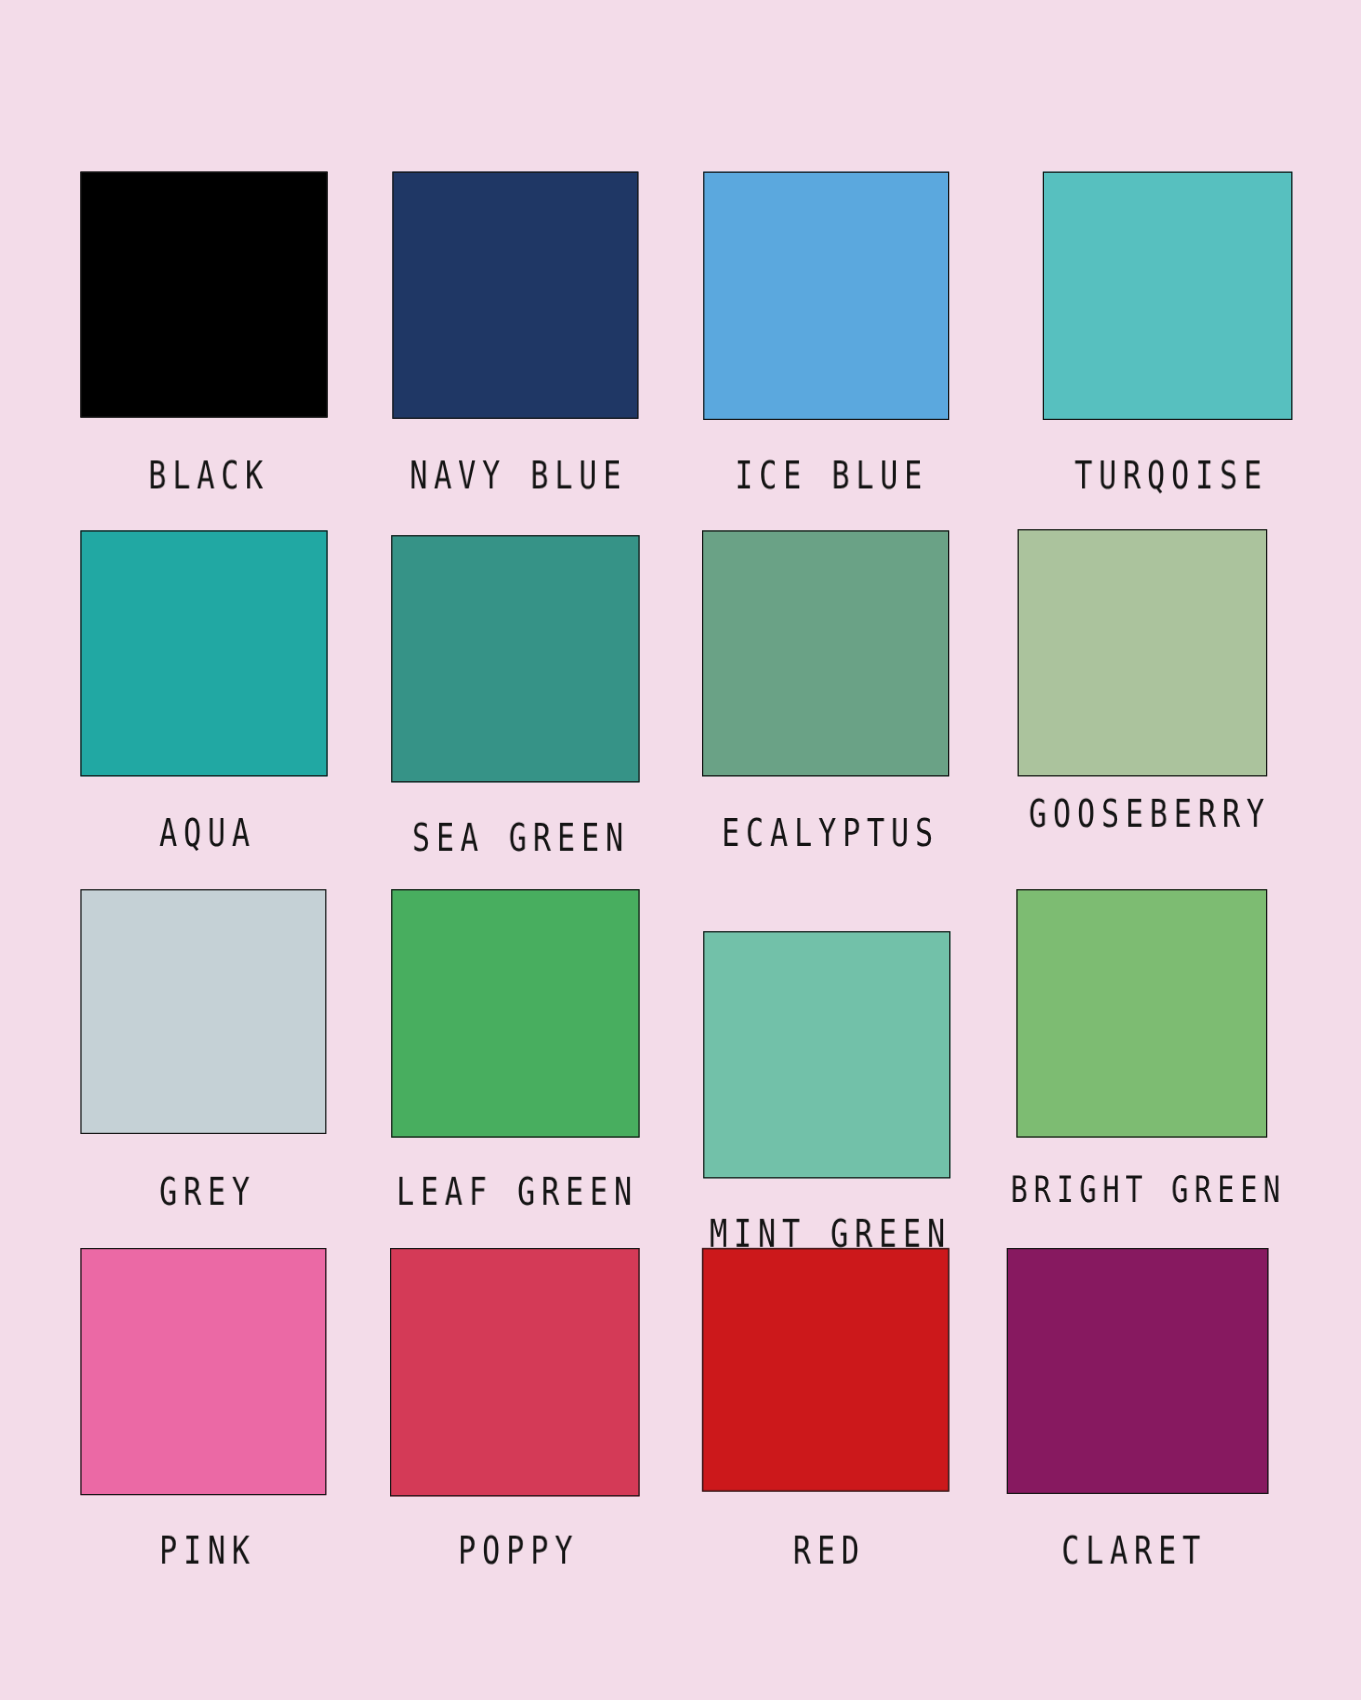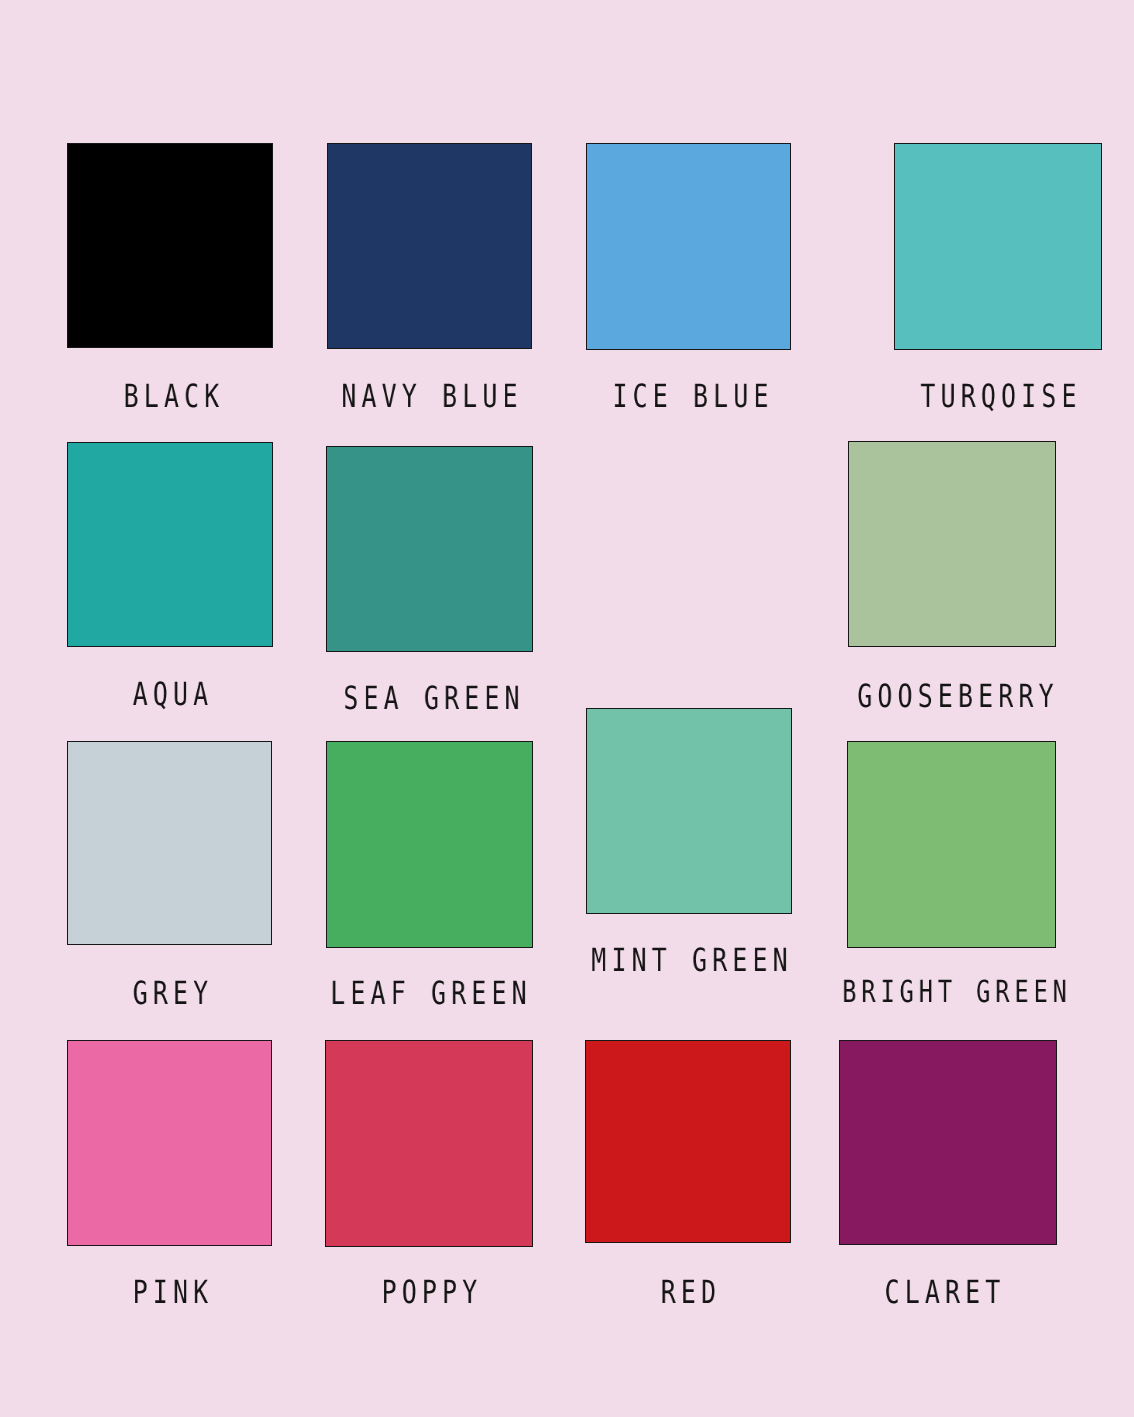--- a/index.html
+++ b/index.html
@@ -39,42 +39,42 @@
     
     #cell-0{left:66.5px;top:111.0px;width:206.2px;height:205.1px}
     #chip-0{width:206.2px;height:205.1px;background:#000000}
     #lab-0{left:107.2px;top:237.0px}
     #cell-1{left:326.8px;top:111.0px;width:205.4px;height:205.5px}
     #chip-1{width:205.4px;height:205.5px;background:#1f3765}
     #lab-1{left:105.0px;top:237.0px}
     #cell-2{left:585.9px;top:111.0px;width:205.6px;height:207.3px}
     #chip-2{width:205.6px;height:207.3px;background:#5ba8de}
     #lab-2{left:106.8px;top:237.0px}
-    #cell-3{left:894px;top:111.0px;width:207.7px;height:160px}
+    #cell-3{left:869px;top:111.0px;width:207.7px;height:160px}
     #chip-3{width:207.7px;height:206.6px;background:#57c0bf}
     #lab-3{left:107.3px;top:237.0px}
     #cell-4{left:66.8px;top:409.9px;width:205.9px;height:181px}
     #chip-4{width:205.9px;height:205.1px;background:#21a8a3}
     #lab-4{left:106.4px;top:236.0px}
     #cell-5{left:326.1px;top:414px;width:164px;height:205.7px}
     #chip-5{width:206.6px;height:205.7px;background:#369387}
     #lab-5{left:107.5px;top:236.0px}
     #cell-6{left:585.4px;top:409.9px;width:206.1px;height:205.5px}
     #chip-6{width:206.1px;height:205.5px;background:#6aa286}
     #lab-6{left:106.8px;top:236.0px}
     #cell-7{left:847.6px;top:409.3px;width:208.4px;height:206.1px}
     #chip-7{width:208.4px;height:206.1px;background:#abc39d}
-    #lab-7{left:110.2px;top:239px}
+    #lab-7{left:110.2px;top:221px}
     #cell-8{left:67.2px;top:708.8px;width:205.0px;height:204.2px}
     #chip-8{width:205.0px;height:204.2px;background:#c5d1d6}
     #lab-8{left:105.7px;top:236.1px}
     #cell-9{left:325.9px;top:708.8px;width:207.2px;height:207.3px}
     #chip-9{width:207.2px;height:207.3px;background:#48ae5f}
     #lab-9{left:105.5px;top:236.1px}
-    #cell-10{left:585.9px;top:676px;width:247px;height:205.5px}
+    #cell-10{left:585.9px;top:744px;width:247px;height:205.5px}
     #chip-10{width:206.3px;height:205.5px;background:#72c1a9}
     #lab-10{left:105.8px;top:236.1px}
     #cell-11{left:846.5px;top:708.8px;width:209.5px;height:207.7px}
     #chip-11{width:209.5px;height:207.7px;background:#7dbc72}
     #lab-11{left:110.5px;top:237.4px}
     #txt-11{font-size:30.447px;line-height:30.447px;letter-spacing:6.365px}
     #cell-12{left:67.2px;top:1007.6px;width:205.2px;height:176px}
     #chip-12{width:205.2px;height:206.2px;background:#eb69a5}
     #lab-12{left:106.2px;top:236.0px}
     #cell-13{left:325.0px;top:1007.6px;width:208.3px;height:216px}
@@ -108,20 +108,24 @@
     <div class="swatch-label" id="lab-3"><span class="swatch-label-text" id="txt-3">TURQOISE</span></div>
   </div>
   <div class="swatch-cell" id="cell-4">
     <div class="swatch-chip" id="chip-4" title="#21a8a3"></div>
     <div class="swatch-label" id="lab-4"><span class="swatch-label-text" id="txt-4">AQUA</span></div>
   </div>
   <div class="swatch-cell" id="cell-5">
     <div class="swatch-chip" id="chip-5" title="#369387"></div>
     <div class="swatch-label" id="lab-5"><span class="swatch-label-text" id="txt-5">SEA GREEN</span></div>
   </div>
+  <div class="swatch-cell" id="cell-6">
+    <div class="swatch-chip" id="chip-6" title="#6aa286"></div>
+    <div class="swatch-label" id="lab-6"><span class="swatch-label-text" id="txt-6">ECALYPTUS</span></div>
+  </div>
   <div class="swatch-cell" id="cell-7">
     <div class="swatch-chip" id="chip-7" title="#abc39d"></div>
     <div class="swatch-label" id="lab-7"><span class="swatch-label-text" id="txt-7">GOOSEBERRY</span></div>
   </div>
   <div class="swatch-cell" id="cell-8">
     <div class="swatch-chip" id="chip-8" title="#c5d1d6"></div>
     <div class="swatch-label" id="lab-8"><span class="swatch-label-text" id="txt-8">GREY</span></div>
   </div>
   <div class="swatch-cell" id="cell-9">
     <div class="swatch-chip" id="chip-9" title="#48ae5f"></div>

